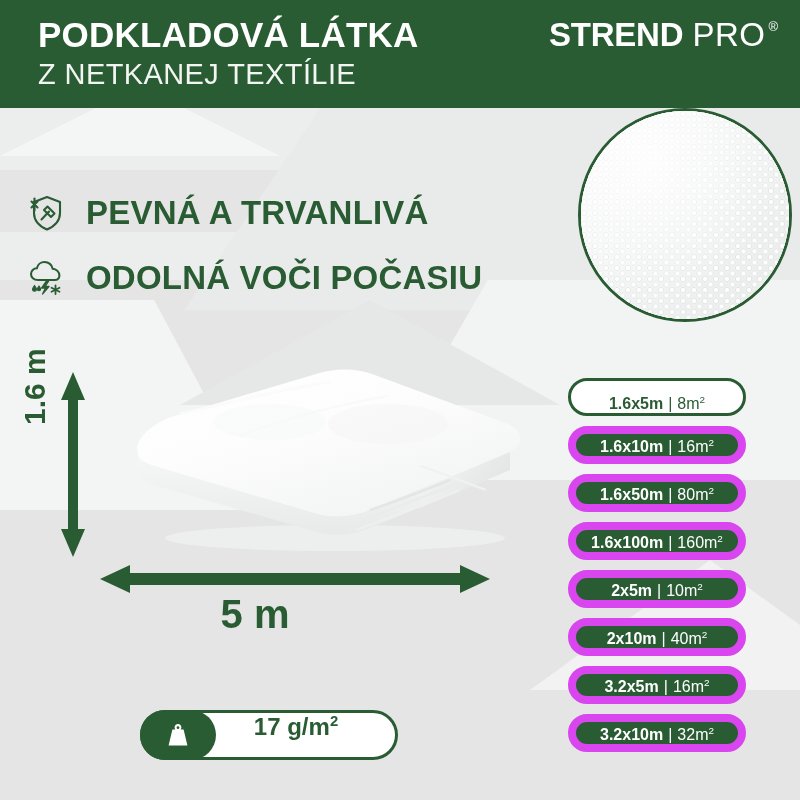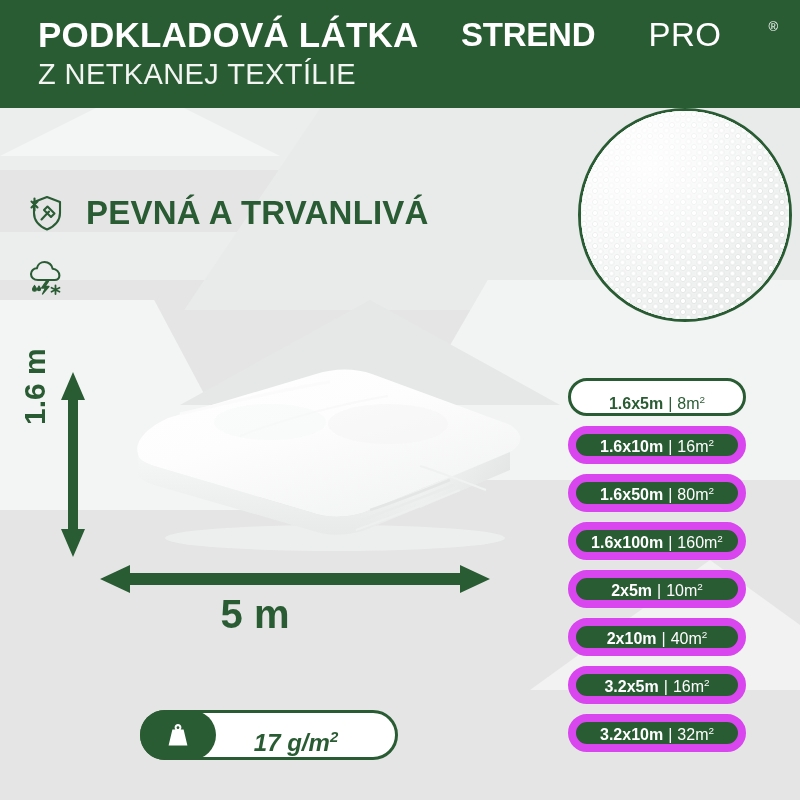--- a/index.html
+++ b/index.html
@@ -102,21 +102,20 @@
     line-height: 36px;
     white-space: nowrap;
   }
   .logo {
     position: absolute;
     right: 22px; top: 18px;
     display: flex;
     align-items: flex-start;
     color: #ffffff;
     white-space: nowrap;
-    gap: 44px;
   }
   .logo-strend {
     font-size: 33px;
     font-weight: 700;
     letter-spacing: -0.2px;
     line-height: 34px;
   }
   .logo-pro {
     font-size: 33px;
     font-weight: 300;
@@ -229,24 +228,23 @@
 
   
   .weight-badge {
     position: absolute;
     left: 140px; top: 710px;
     width: 258px; height: 50px;
     border: 3px solid #2a5c34;
     border-radius: 25px;
     background: #ffffff;
     display: flex;
-    align-items: flex-end;
+    align-items: flex-start;
     z-index: 6;
     box-sizing: border-box;
-    font-style: italic;
   }
   .weight-icon-wrap {
     position: absolute;
     left: -3px; top: -3px;
     width: 76px; height: 50px;
     background: #2a5c34;
     border-radius: 25px;
     display: flex;
     align-items: center;
     justify-content: center;
@@ -362,20 +360,21 @@
     <span class="feature-icon">
       <svg width="44" height="44" viewBox="0 0 44 44" fill="none" stroke="#2a5c34" stroke-width="2.1" stroke-linecap="round" stroke-linejoin="round">
         <path d="M13 24 C8.6 24 6 21.2 6 18 C6 14.8 8.6 12.2 11.9 12.2 C12.6 8.6 15.8 6 19.6 6
                  C23.6 6 27 8.9 27.6 12.7 C31.4 12.9 34.4 16 34.4 19.6 C34.4 22.1 32.6 24 29.8 24 Z"></path>
         <path d="M21 25.5 L16.5 32 H20.5 L17.5 38 L24 30.5 H20 L23.5 25.5 Z" fill="#2a5c34" stroke-width="1.3"></path>
         <path d="M9.5 29.5 C9.5 29.5 7.6 32 7.6 33.2 C7.6 34.3 8.5 35.1 9.5 35.1 C10.5 35.1 11.4 34.3 11.4 33.2 C11.4 32 9.5 29.5 9.5 29.5 Z" fill="#2a5c34" stroke-width="1.2"></path>
         <path d="M14 30 C14 30 12.4 32.1 12.4 33.1 C12.4 34 13.1 34.7 14 34.7 C14.9 34.7 15.6 34 15.6 33.1 C15.6 32.1 14 30 14 30 Z" fill="#2a5c34" stroke-width="1.2"></path>
         <path d="M30.5 29.5 V38 M26.5 31.8 L34.5 35.7 M34.5 31.8 L26.5 35.7" stroke-width="1.8"></path>
       </svg>
     </span>
+    <span class="feature-label">ODOLNÁ VOČI POČASIU</span>
   </div>
 
   <div class="product-area">
 
     <div class="product-img">
       <svg width="420" height="200" viewBox="0 0 420 200">
         <defs>
           <linearGradient id="topFace" x1="0" y1="0" x2="0.75" y2="1">
             <stop offset="0%" stop-color="#ffffff"></stop>
             <stop offset="45%" stop-color="#fdfdfd"></stop>

